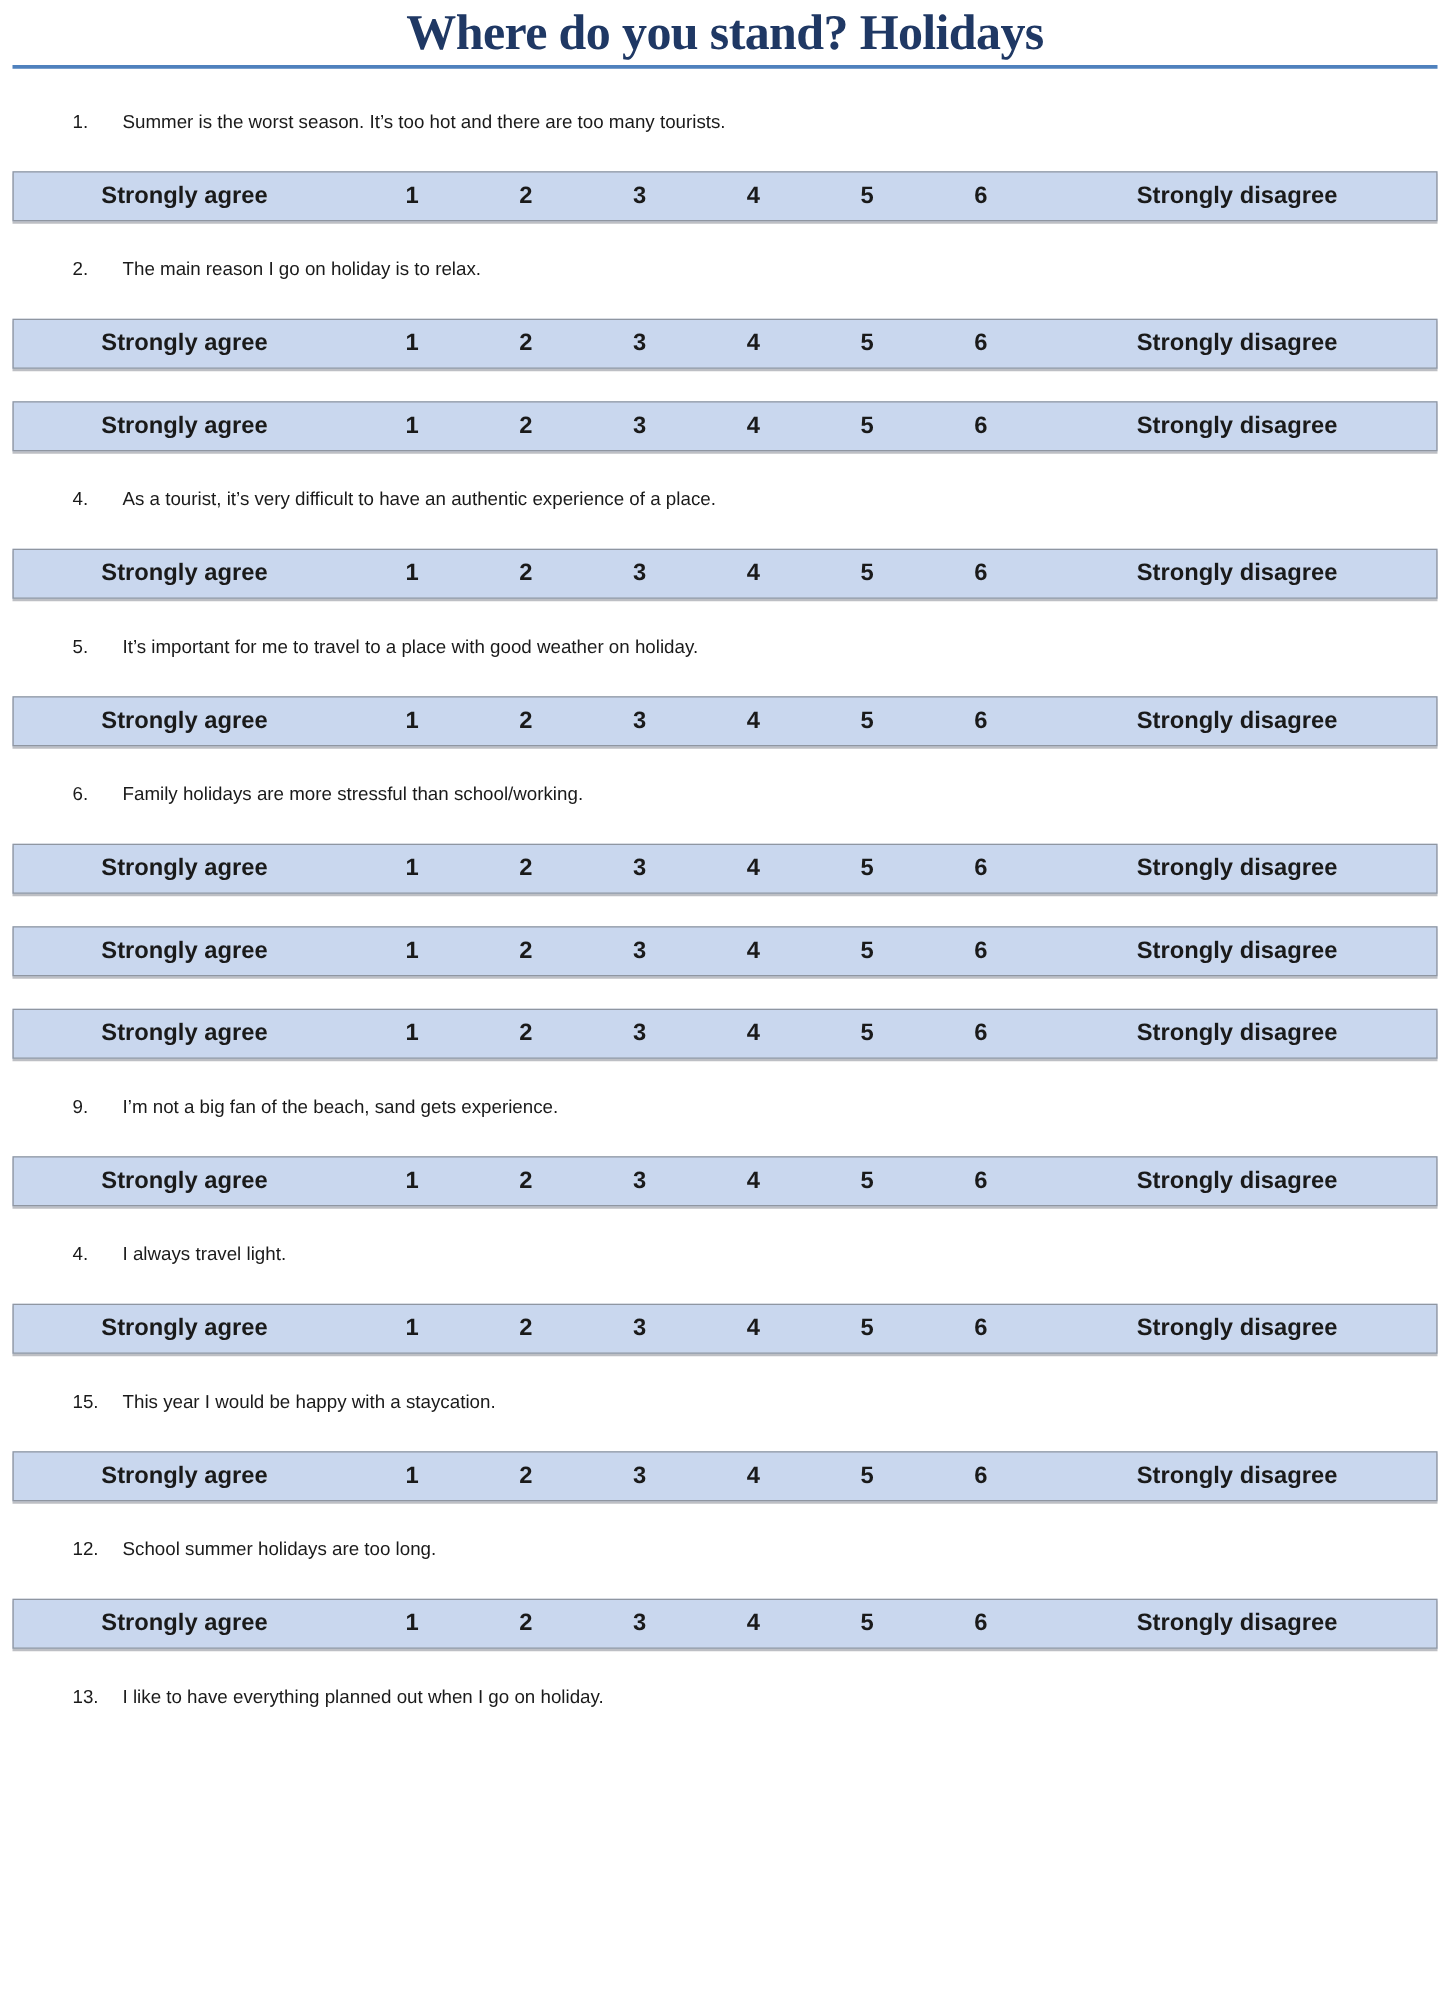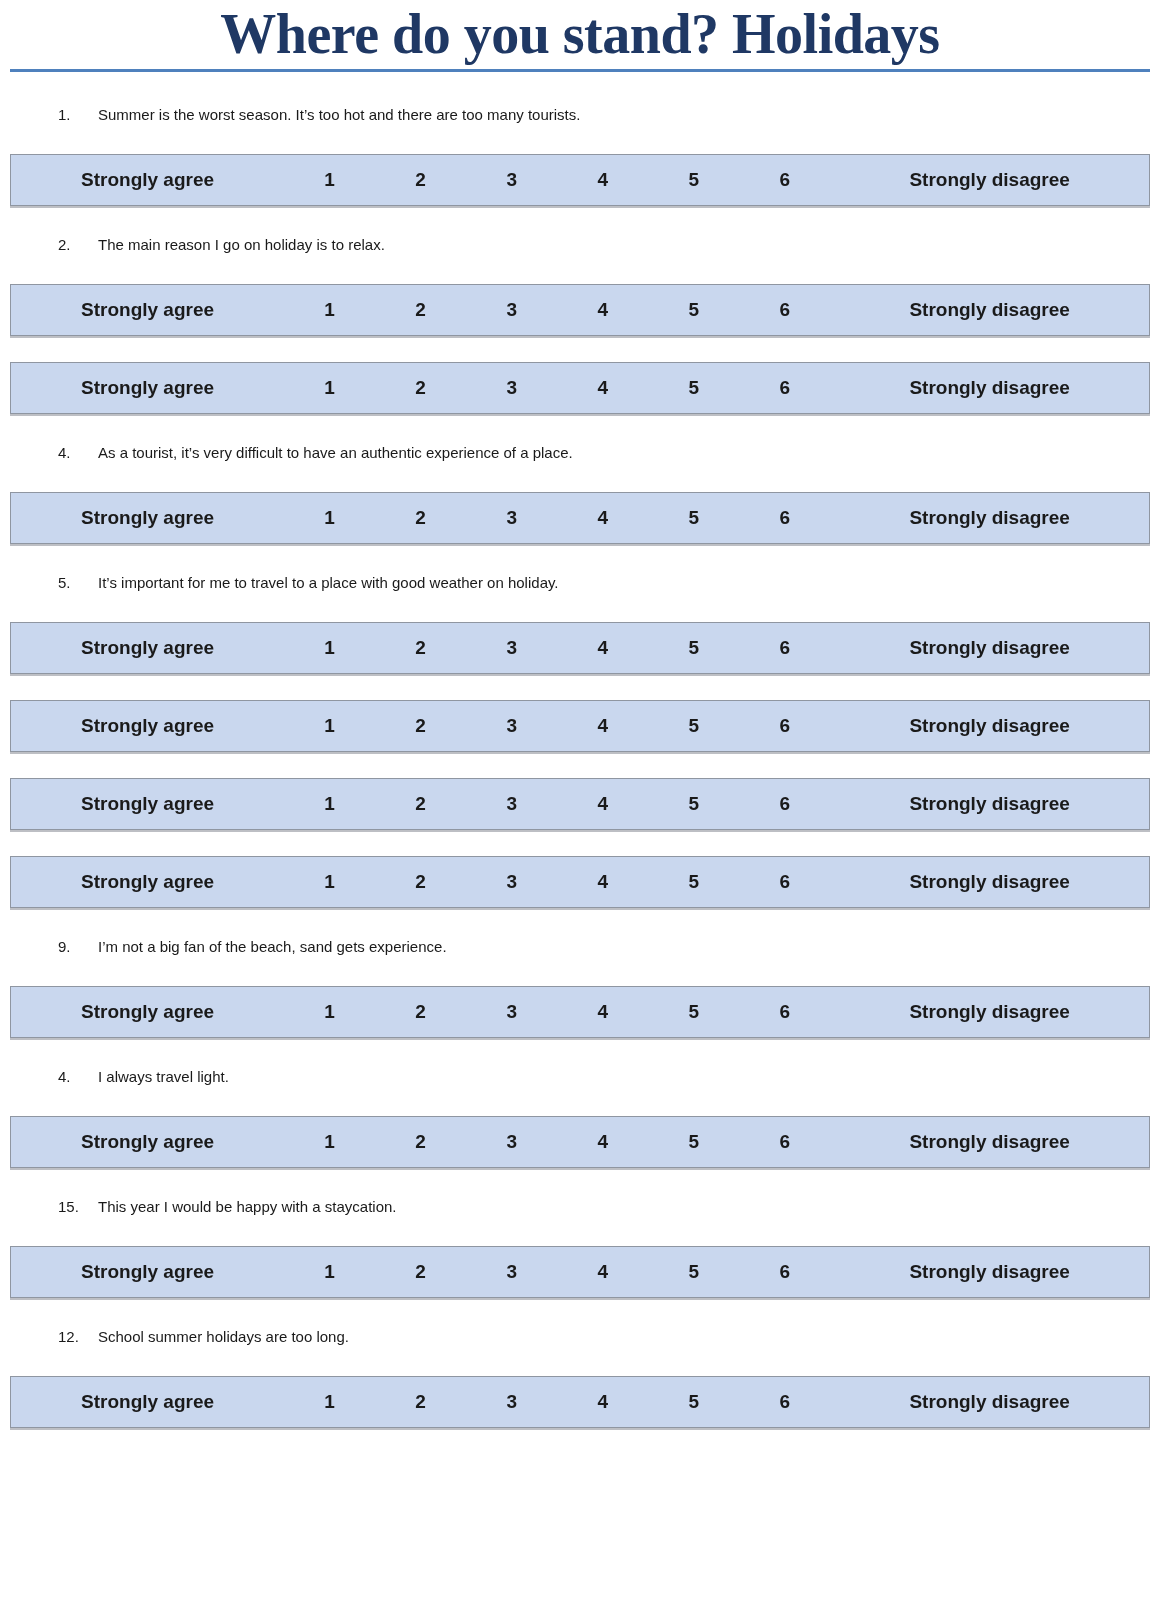--- a/index.html
+++ b/index.html
@@ -20,39 +20,39 @@
 
   .header{
     border-bottom:3px solid var(--rule-color);
     padding-bottom:5px;
     margin-bottom:30px;
   }
   h1.title{
     margin:0;
     font-family:"Liberation Serif",serif;
     font-weight:600;
-    font-size:56px;
+    font-size:40px;
     line-height:1.08;
     text-align:center;
     color:var(--title-color);
     letter-spacing:-0.5px;
   }
 
   .qa{margin:0;}
   .q{
     margin:0 0 27px 48px;
     font-size:15px;
     line-height:25px;
     color:var(--text-color);
   }
   .q .num{display:inline-block;width:40px;}
 
   .bar{
     box-sizing:border-box;
-    height:52px;
+    height:40px;
     margin:0 0 26px 0;
     background:var(--bar-bg);
     border:1px solid var(--bar-border);
     box-shadow:0 2px 0 rgba(90,96,108,0.40);
     display:grid;
     grid-template-columns:24% 8% 8% 8% 8% 8% 8% 1fr;
     align-items:center;
     font-weight:bold;
     font-size:19px;
   }
@@ -129,20 +129,21 @@
       <span class="cell pt">2</span>
       <span class="cell pt">3</span>
       <span class="cell pt">4</span>
       <span class="cell pt">5</span>
       <span class="cell pt">6</span>
       <span class="cell label-right">Strongly disagree</span>
     </div>
   </section>
 
   <section class="qa">
+    <p class="q"><span class="num">6.</span><span class="qtext">Family holidays are more stressful than school/working.</span></p>
     <div class="bar">
       <span class="cell label-left">Strongly agree</span>
       <span class="cell pt">1</span>
       <span class="cell pt">2</span>
       <span class="cell pt">3</span>
       <span class="cell pt">4</span>
       <span class="cell pt">5</span>
       <span class="cell pt">6</span>
       <span class="cell label-right">Strongly disagree</span>
     </div>
@@ -223,14 +224,18 @@
       <span class="cell pt">1</span>
       <span class="cell pt">2</span>
       <span class="cell pt">3</span>
       <span class="cell pt">4</span>
       <span class="cell pt">5</span>
       <span class="cell pt">6</span>
       <span class="cell label-right">Strongly disagree</span>
     </div>
   </section>
 
+  <section class="qa">
+    <p class="q"><span class="num">13.</span><span class="qtext">I like to have everything planned out when I go on holiday.</span></p>
+
+  </section>
 </main>
 </div>
 
 </body></html>

